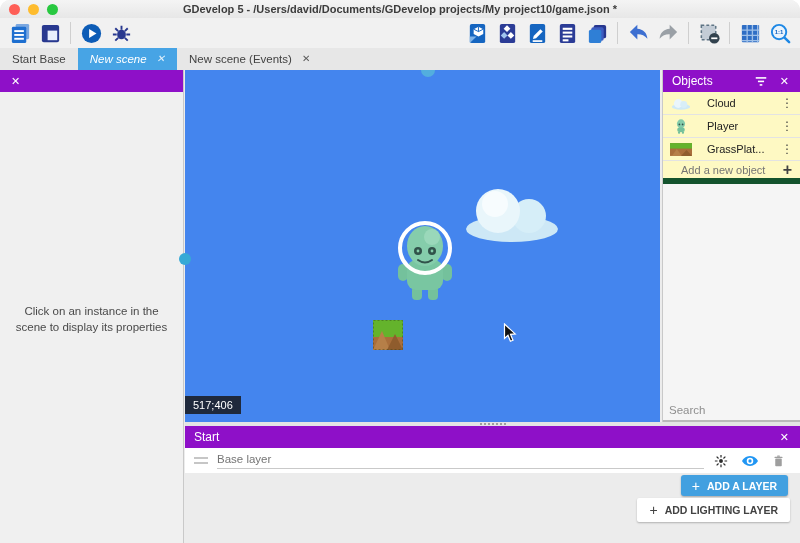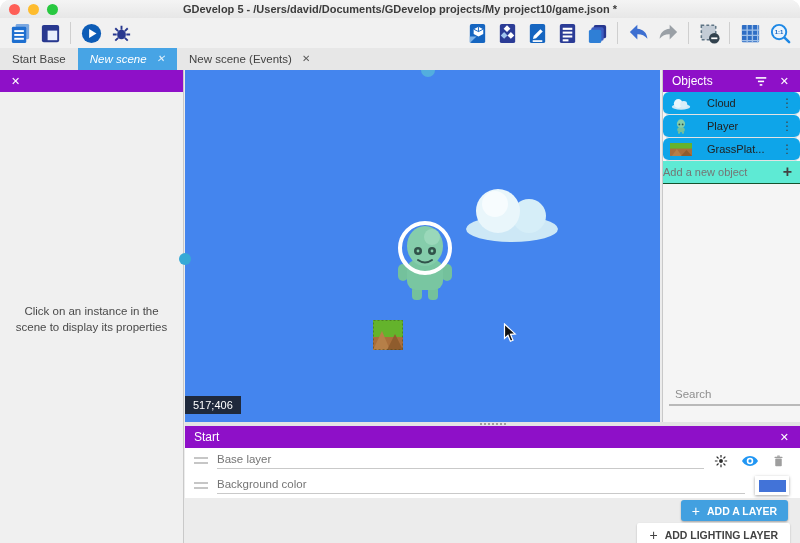--- a/index.html
+++ b/index.html
@@ -50,32 +50,32 @@
                   font-size:11px; padding:3px 8px; }
   .abs { position:absolute; }
   .top-handle { position:absolute; top:0; left:236px; width:14px; height:7px; background:#58bcd8;
                 border-radius:0 0 14px 14px; opacity:.75; }
   .side-handle { position:absolute; left:179px; top:183px; width:12px; height:12px; border-radius:50%;
                  background:#36a9d6; z-index:6; }
 
   
   .objects { position:absolute; left:662px; top:0; width:138px; height:352px; background:#f5f5f5;
              border-left:1px solid #c9c9c9; }
-  .obj-row { height:23px; display:flex; align-items:center; background:#0ea5e9;
-             border-bottom:1px solid #e3e3e3; padding:0 7px;border-radius:6px; }
+  .obj-row { height:23px; display:flex; align-items:center; background:#fef9c3;
+             border-bottom:1px solid #e3e3e3; padding:0 7px; }
   .obj-thumb { width:22px; height:15px; display:flex; }
   .obj-thumb svg { width:100%; height:100%; }
   .obj-label { flex:1; font-size:11px; color:#212121; margin-left:15px; white-space:nowrap; overflow:hidden; }
   .obj-dots { font-size:12px; color:#424242; letter-spacing:0; }
-  .add-row { height:23px; display:flex; align-items:center; background:#5eead4;
-             border-bottom:1px solid #14532d; padding:0 8px 0 0; }
+  .add-row { height:23px; display:flex; align-items:center; background:#fef9c3;
+             border-bottom:6px solid #14532d; padding:0 8px 0 18px; }
   .add-label { flex:1; font-size:11px; color:#757575; }
   .add-plus { font-size:16px; color:#424242; font-weight:bold; line-height:1; }
-  .search-row { position:absolute; left:0; right:0; bottom:16px; height:23px; display:flex; align-items:center;
-                padding:0 6px; border-bottom:2px solid #b9b9b9; background:#f5f5f5;margin-left:6px; }
+  .search-row { position:absolute; left:0; right:0; bottom:0; height:23px; display:flex; align-items:center;
+                padding:0 6px; border-bottom:2px solid #b9b9b9; background:#f5f5f5; }
   .search-input { flex:1; border:none; background:transparent; outline:none; font-size:11.5px;
                   color:#333; font-family:"Liberation Sans",sans-serif; }
   .search-input::placeholder { color:#8f8f8f; opacity:1; }
 
   
   .layers { position:absolute; left:185px; top:352px; right:0; bottom:0; background:#ececec; }
   .layers-grip { height:4px; background:#e4e4e4; position:relative; }
   .layers-grip .grip-dots { position:absolute; left:50%; top:1px; transform:translateX(-50%);
       width:26px; height:2px;
       background:repeating-linear-gradient(90deg,#9e9e9e 0 2px, transparent 2px 4px); }
@@ -383,27 +383,20 @@
               <circle cx="11" cy="8" r="2" fill="#2196f3"></circle>
             </svg>
           <svg width="13" height="14" viewBox="0 0 16 16" fill="#9e9e9e">
               <rect x="4" y="5" width="8" height="9.5" rx="1"></rect>
               <rect x="3" y="2.8" width="10" height="1.6" rx="0.8"></rect>
               <rect x="6.2" y="1.2" width="3.6" height="1.6" rx="0.8"></rect>
             </svg>
         </span>
       </div>
 
-      <div class="layer-row">
-        <span class="drag-handle"></span>
-        <span class="layer-name">Background color</span>
-        <span class="swatch-box">
-          <span class="swatch" style="background: rgb(66, 115, 216);"></span>
-        </span>
-      </div>
 
       <div class="layers-footer">
         <div class="add-layer-btn">
           <span class="btn-plus">+</span>
           <span>ADD A LAYER</span>
         </div>
       </div>
       <div class="layers-footer2">
         <div class="add-lighting-btn">
           <span class="btn-plus">+</span>

